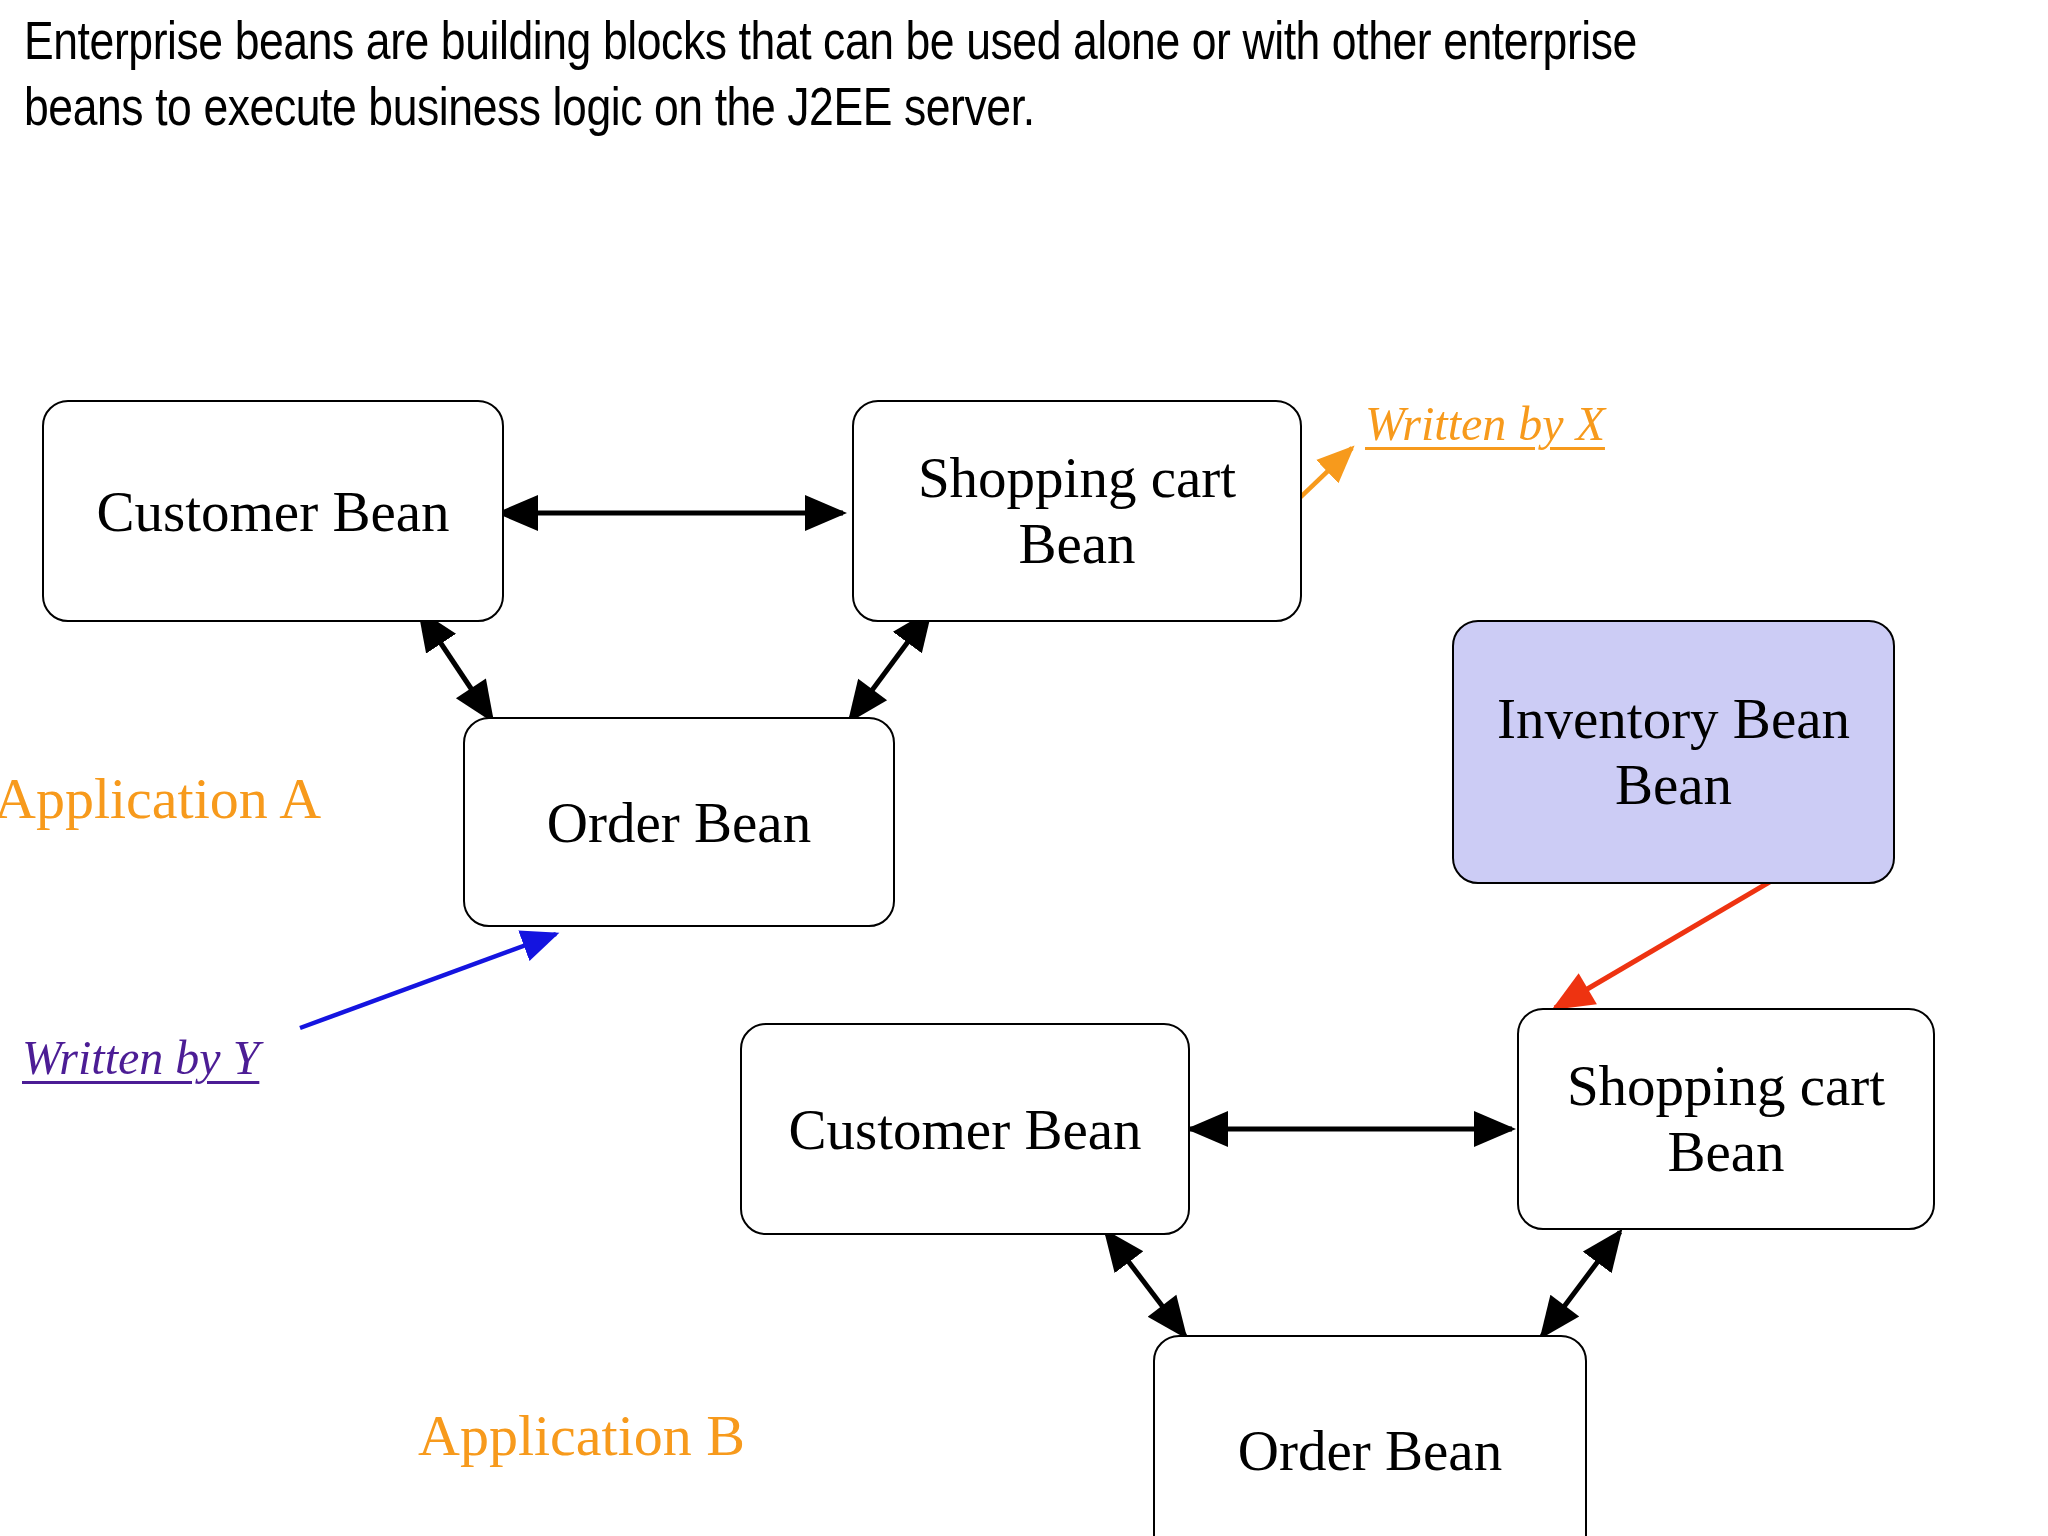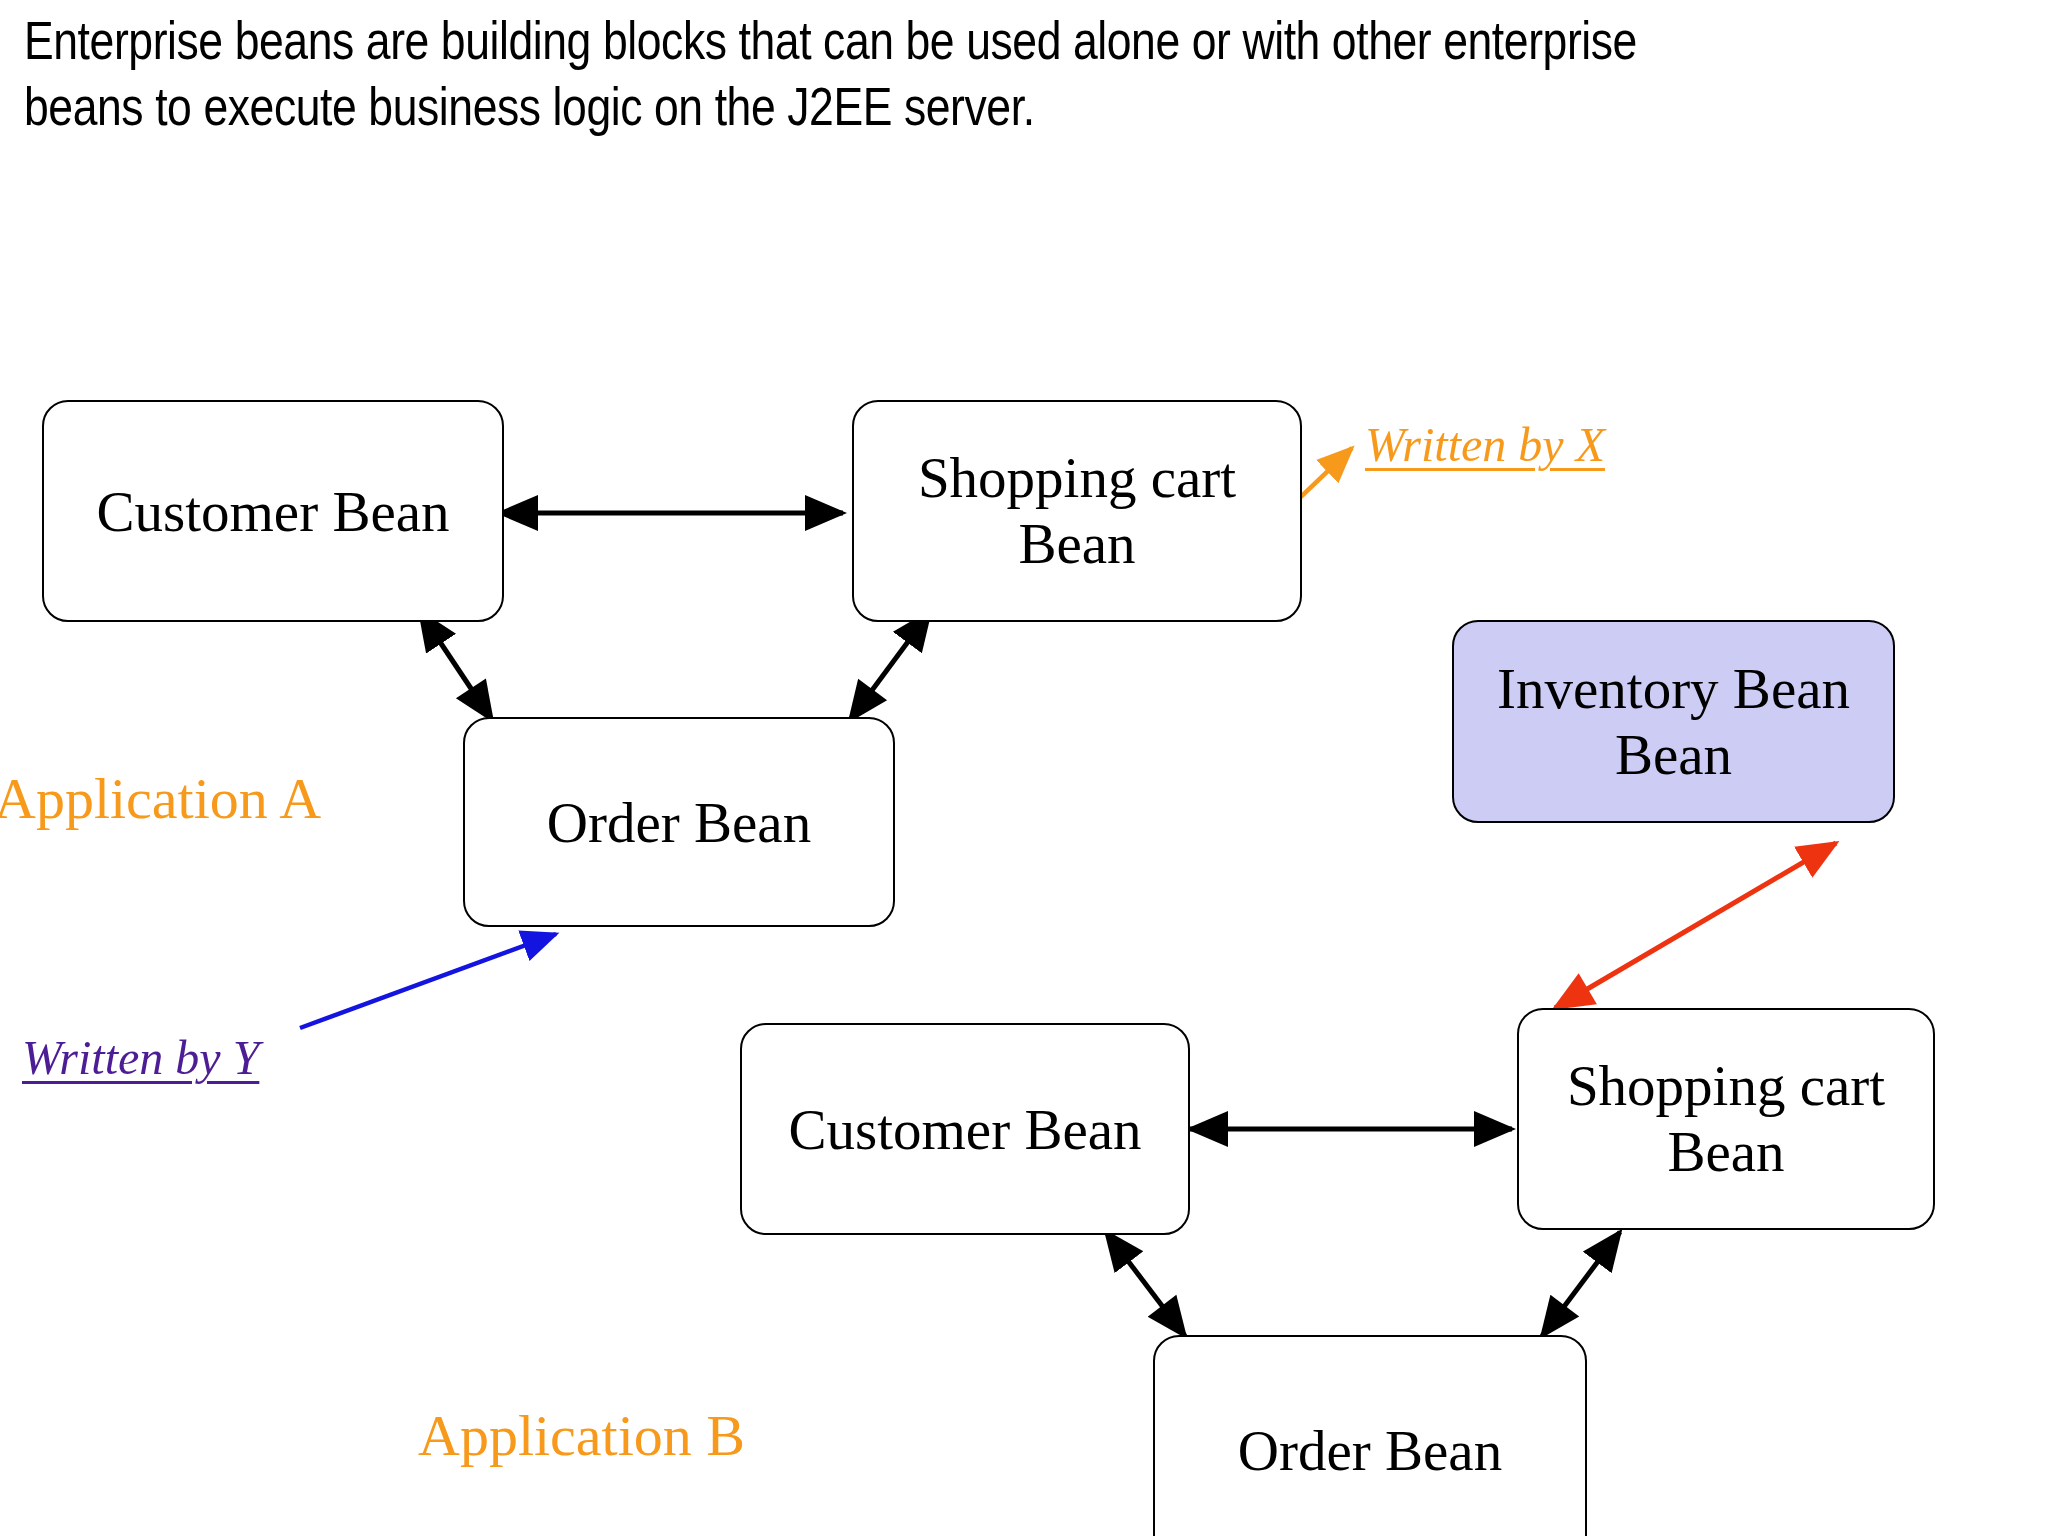--- a/index.html
+++ b/index.html
@@ -152,39 +152,39 @@
 
   <div class="bean-box two-line" style="left:852px; top:400px; width:450px; height:222px; flex-direction:column;">
     <span>Shopping cart</span>
     <span>Bean</span>
   </div>
 
   <div class="bean-box" style="left:463px; top:717px; width:432px; height:210px;">
     <span>Order Bean</span>
   </div>
 
-  <div class="bean-box shaded two-line" style="left:1452px; top:620px; width:443px; height:203px; flex-direction:column;">
+  <div class="bean-box shaded two-line" style="left:1452px; top:620px; width:443px; height:264px; flex-direction:column;">
     <span>Inventory Bean</span>
     <span>Bean</span>
   </div>
 
   <div class="bean-box" style="left:740px; top:1023px; width:450px; height:212px;">
     <span>Customer Bean</span>
   </div>
 
   <div class="bean-box two-line" style="left:1517px; top:1008px; width:418px; height:222px; flex-direction:column;">
     <span>Shopping cart</span>
     <span>Bean</span>
   </div>
 
   <div class="bean-box" style="left:1153px; top:1335px; width:434px; height:230px;">
     <span>Order Bean</span>
   </div>
 
-  <div class="written-by orange" style="left:1365px; top:419px;">Written by X</div>
+  <div class="written-by orange" style="left:1365px; top:398px;">Written by X</div>
 
   <div class="written-by blue" style="left:22px; top:1032px;">Written by Y</div>
 
   <div class="app-label" style="left:-6px; top:770px;">Application A</div>
 
   <div class="app-label" style="left:418px; top:1407px;">Application B</div>
 
 </div>
 
 </body></html>

